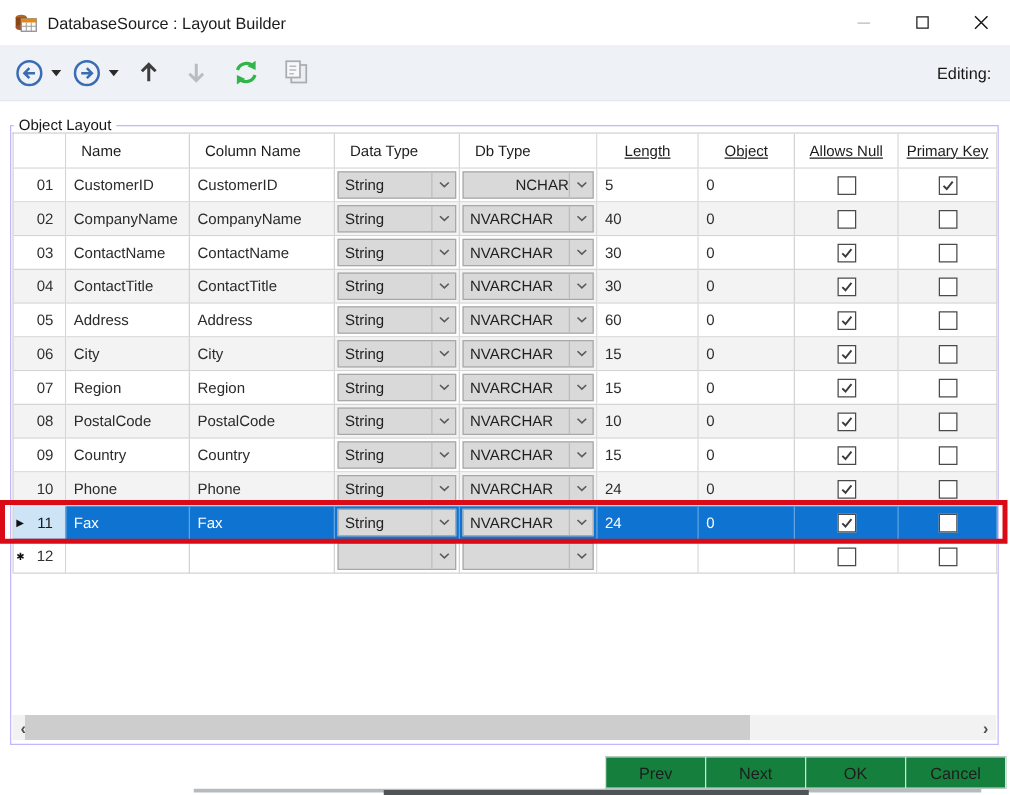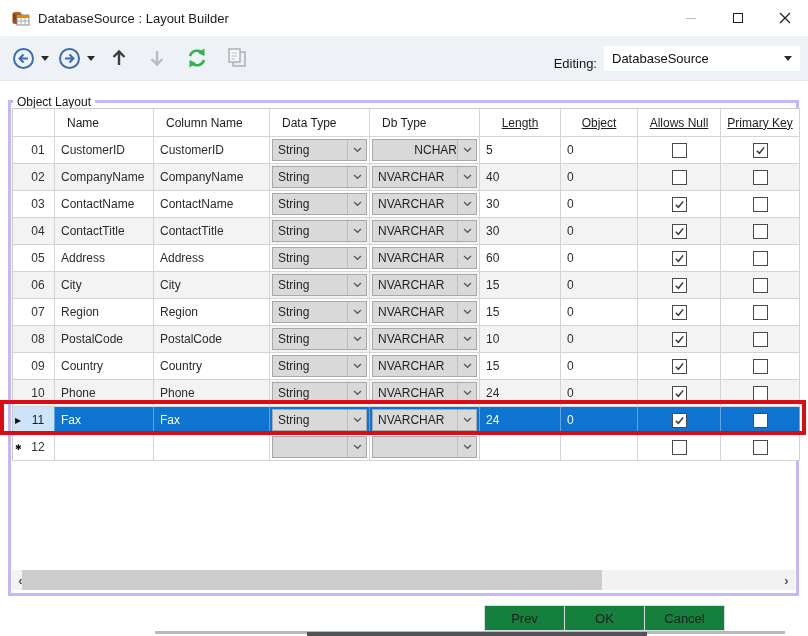--- a/index.html
+++ b/index.html
@@ -23,21 +23,21 @@
   .toolbar { height:45px; background:#eef2f7; display:flex; align-items:center; border-bottom:1px solid #e4e8ed; }
   .tb-group { display:flex; align-items:center; margin-left:10px; }
   .tb-btn { display:flex; align-items:center; justify-content:center; padding:2px; }
   .tb-caret { width:0; height:0; border-left:4px solid transparent; border-right:4px solid transparent; border-top:5px solid #2a2a2a; margin:0 7px 0 4px; }
   .editing { margin-left:auto; display:flex; align-items:flex-end; margin-right:8px; }
   .editing-label { font-size:13px; color:#151515; margin-right:7px; }
   .editing-combo { width:196px; height:25px; background:#ffffff; display:flex; align-items:center; padding:0 8px; font-size:13px; color:#111; cursor:default; }
   .editing-combo .combo-caret { margin-left:auto; width:0; height:0; border-left:4px solid transparent; border-right:4px solid transparent; border-top:5px solid #2a2a2a; }
 
   
-  .groupbox { position:absolute; left:8px; top:100px; width:791px; height:496px; border:3px solid #c4b5fd; background:#fff; }
+  .groupbox { position:absolute; left:8px; top:100px; width:791px; height:496px; border:1px solid #c4b5fd; background:#fff; }
   .groupbox-label { position:absolute; top:-8px; left:2px; background:#fff; padding:0 4px; font-size:12px; color:#161616; }
 
   
   .grid { position:absolute; left:1px; top:5px; border-top:1px solid #c9c9c9; border-left:1px solid #c9c9c9; background:#fff; }
   .grow { display:flex; height:27px; }
   .ghead { display:flex; height:28px; }
   .cell, .hcell {
     border-right:1px solid #d4d4d4; border-bottom:1px solid #d4d4d4;
     display:flex; align-items:center; font-size:12px; color:#2b2b2b;
     padding:0 6px; overflow:hidden; white-space:nowrap; background:#fff;
@@ -147,24 +147,20 @@
     <div class="tb-btn" style="margin-left:14px;">
       <svg width="22" height="22">
         <rect x="7" y="5" width="12" height="14" fill="#eceff2" stroke="#a9adb3" stroke-width="1.4"></rect>
         <rect x="3" y="2" width="11" height="13" fill="#f6f8fa" stroke="#a9adb3" stroke-width="1.4"></rect>
         <path d="M5.5 6 H11 M5.5 9 H11 M5.5 12 H9" stroke="#b7bbc0" stroke-width="1.2"></path>
       </svg>
     </div>
   </div>
   <div class="editing">
     <span class="editing-label">Editing:</span>
-    <div class="editing-combo">
-      <span>DatabaseSource</span>
-      <span class="combo-caret"></span>
-    </div>
   </div>
 </div>
 
 <div class="groupbox">
   <span class="groupbox-label">Object Layout</span>
 
   <div class="grid">
     <div class="ghead" id="grid-header">
         <div class="hcell" style="width: 42px;"></div>
         <div class="hcell" style="width: 99px;">Name</div>
@@ -656,18 +652,19 @@
     <div class="hs-arrow">‹</div>
     <div class="hs-thumb"></div>
     <div class="hs-arrow hs-right">›</div>
   </div>
 </div>
 
 <div class="annotation-box" id="annotation-box" style="border-color: rgb(218, 11, 22);"></div>
 
 <div class="footer">
   <div class="btn">Prev</div>
+  <div class="btn">Next</div>
   <div class="btn">OK</div>
   <div class="btn">Cancel</div>
 </div>
 
 <div class="strip-light"></div>
 <div class="strip-dark"></div>
 
 </body></html>

